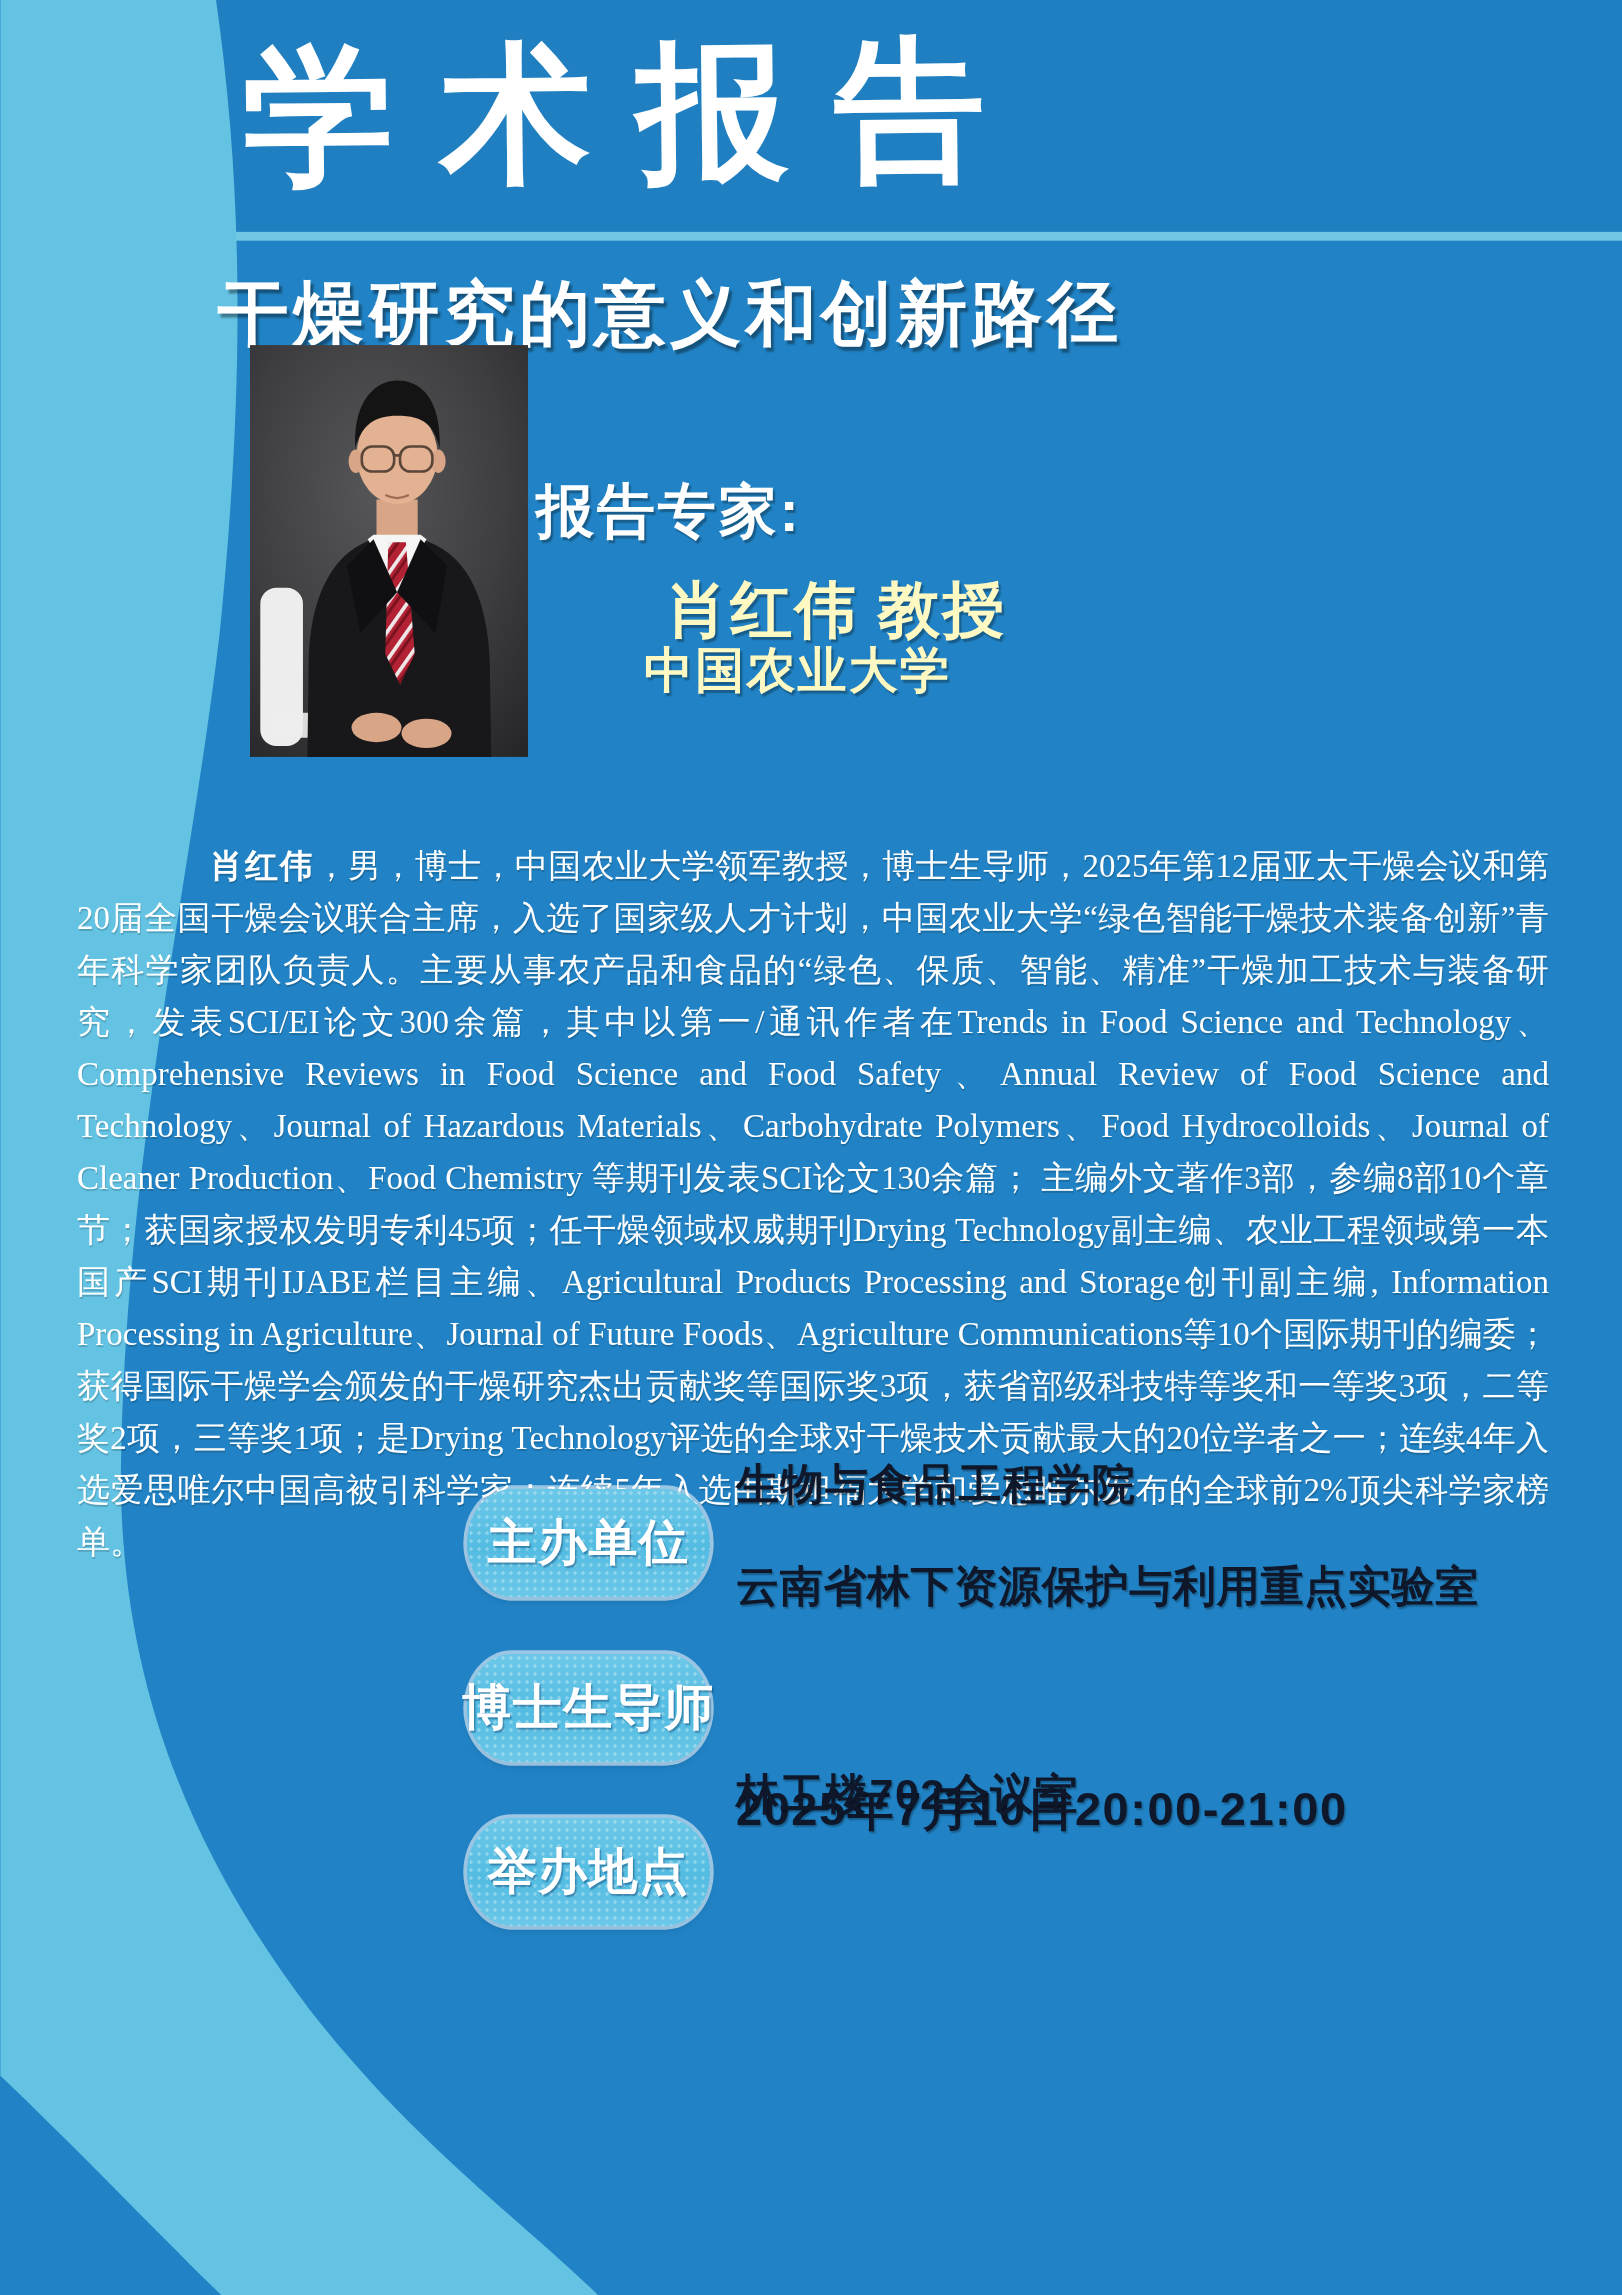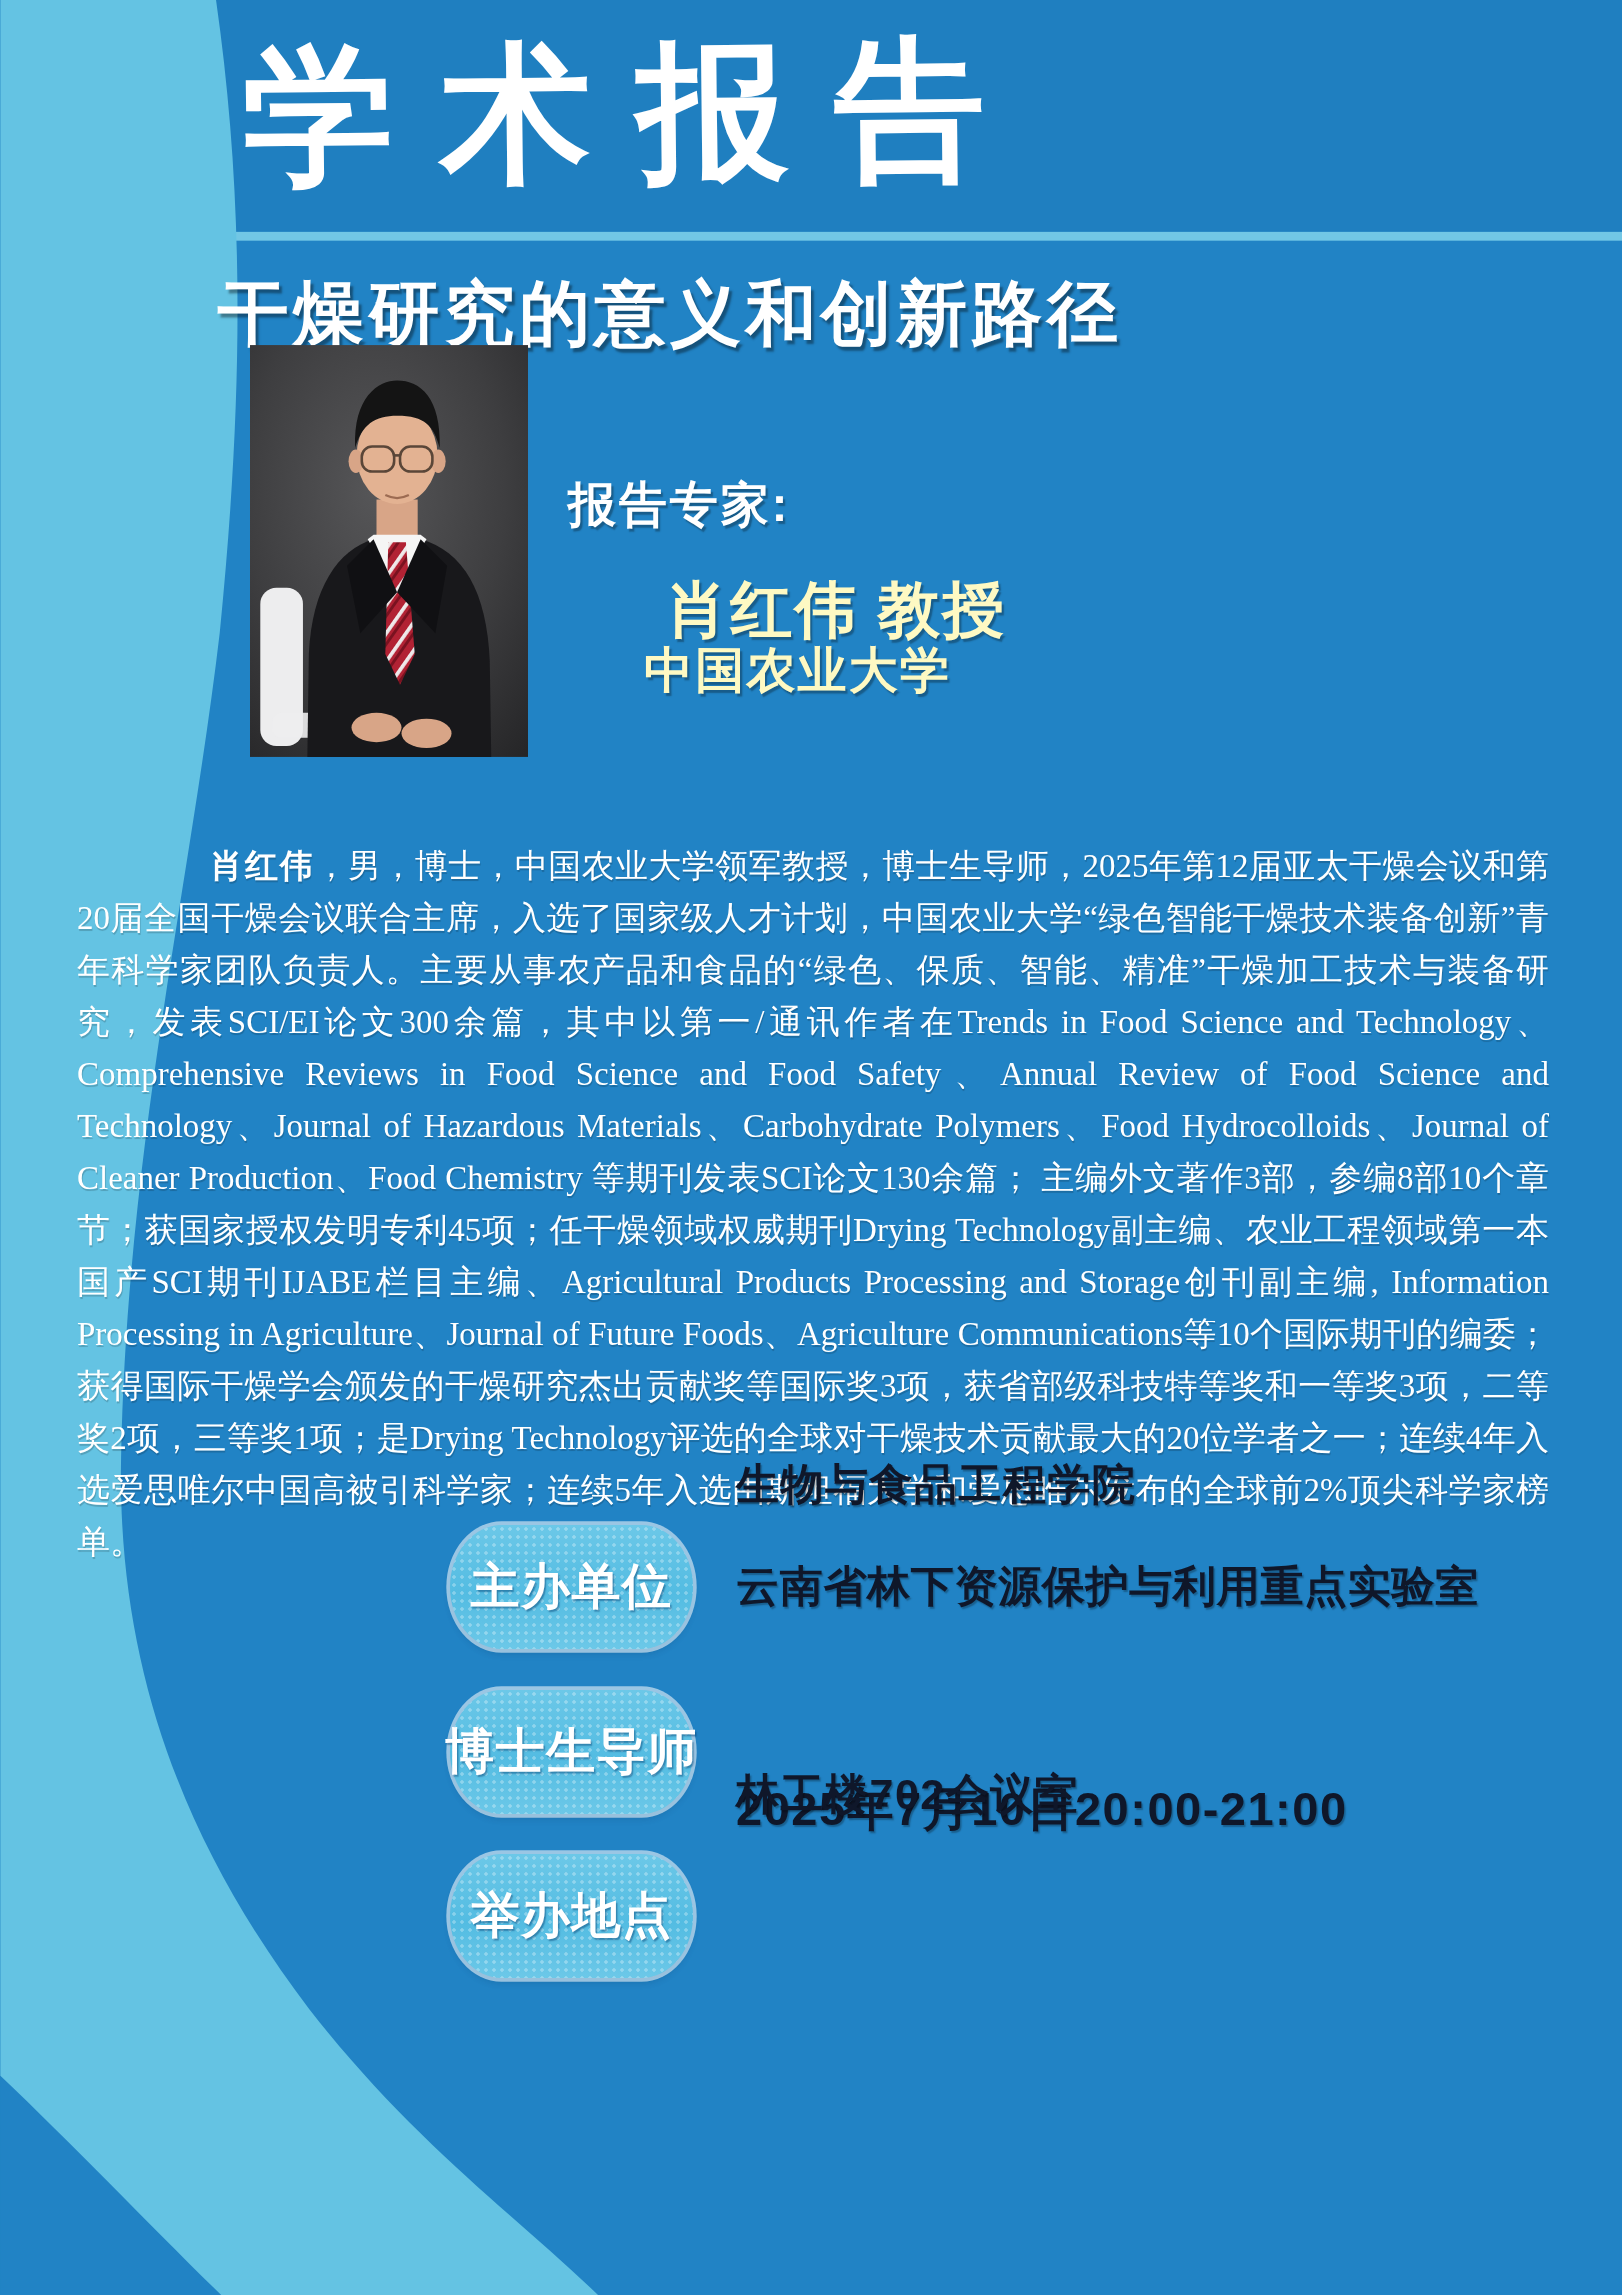--- a/index.html
+++ b/index.html
@@ -26,22 +26,22 @@
     font-weight:700;font-size:71px;letter-spacing:4.4px;
     text-shadow:2.9px 3.7px 2.2px rgba(0,0,0,0.38);
     white-space:nowrap;
   }
   
   .photo-frame{
     position:absolute;left:250px;top:345px;width:278px;height:412px;
     overflow:hidden;
   }
   .expert-label{
-    position:absolute;left:568px;top:473px;
-    color:#fff;font-weight:900;font-size:48px;letter-spacing:2.9px;
+    position:absolute;left:536px;top:473px;
+    color:#fff;font-weight:900;font-size:58px;letter-spacing:2.9px;
     text-shadow:2.2px 2.9px 1.5px rgba(0,0,0,0.30);
     white-space:nowrap;
   }
   .expert-name{
     position:absolute;left:666px;top:568px;
     color:#fef9c3;font-weight:900;font-size:62px;letter-spacing:2.2px;
     text-shadow:2.2px 2.9px 1.5px rgba(0,0,0,0.30);
     white-space:nowrap;
   }
   .expert-affiliation{
@@ -55,29 +55,29 @@
     position:absolute;left:77px;top:807px;width:1472px;
     color:#ffffff;
     font-family:"Liberation Serif",serif;
     font-size:33px;line-height:52px;
     text-align:justify;text-indent:133px;
     text-shadow:0.7px 1.5px 0.7px rgba(0,0,0,0.18);
   }
   .bio b{font-weight:700;letter-spacing:1.5px;}
   
   .badge{
-    position:absolute;left:450px;width:243px;height:124px;
+    position:absolute;left:467px;width:243px;height:108px;
     border-radius:54px / 65px;
     background-color:#58bfe4;
     background-image:
       radial-gradient(rgba(255,255,255,0.30) 1.5px, rgba(255,255,255,0) 1.9px),
       linear-gradient(180deg,#6cc8e8 0%,#53bce2 55%,#6cc8e8 100%);
     background-size:8px 8px, 100% 100%;
     box-shadow:0 0 0 3.7px rgba(255,255,255,0.55), 0 4.4px 7.4px rgba(0,40,80,0.18);
-    display:flex;align-items:center;justify-content:center;margin-top:36px;
+    display:flex;align-items:center;justify-content:center;
   }
   .badge span{
     color:#fff;font-weight:900;font-size:49px;letter-spacing:1.5px;
     text-shadow:1.5px 2.2px 1.5px rgba(0,60,110,0.45);
     white-space:nowrap;
   }
   .detail-text{
     position:absolute;left:736px;width:707px;
     color:#0f172a;white-space:nowrap;
     text-shadow:1.5px 2.2px 1.5px rgba(0,0,0,0.28);

